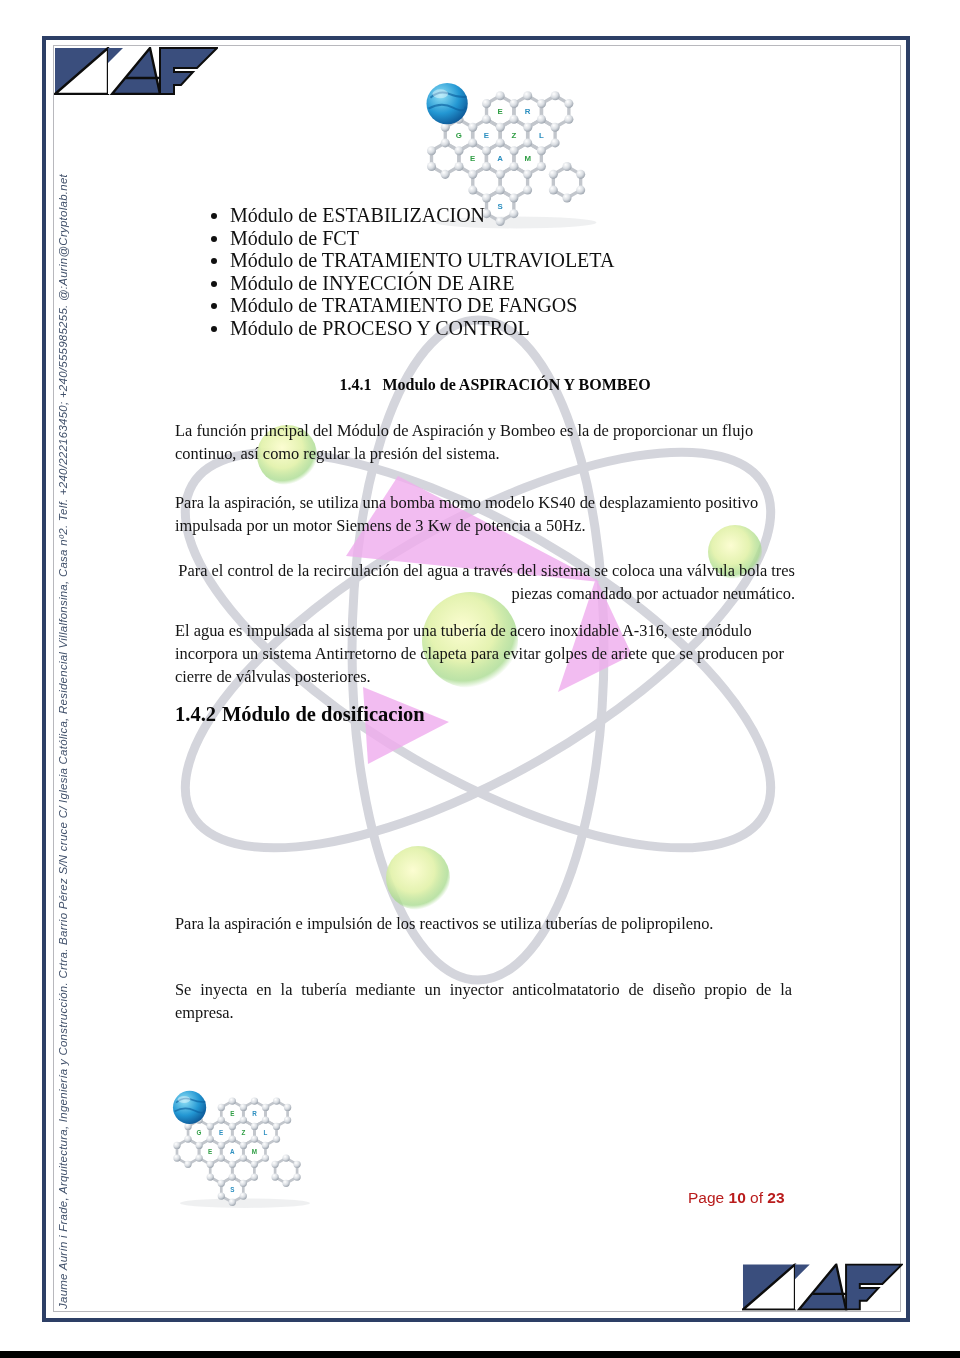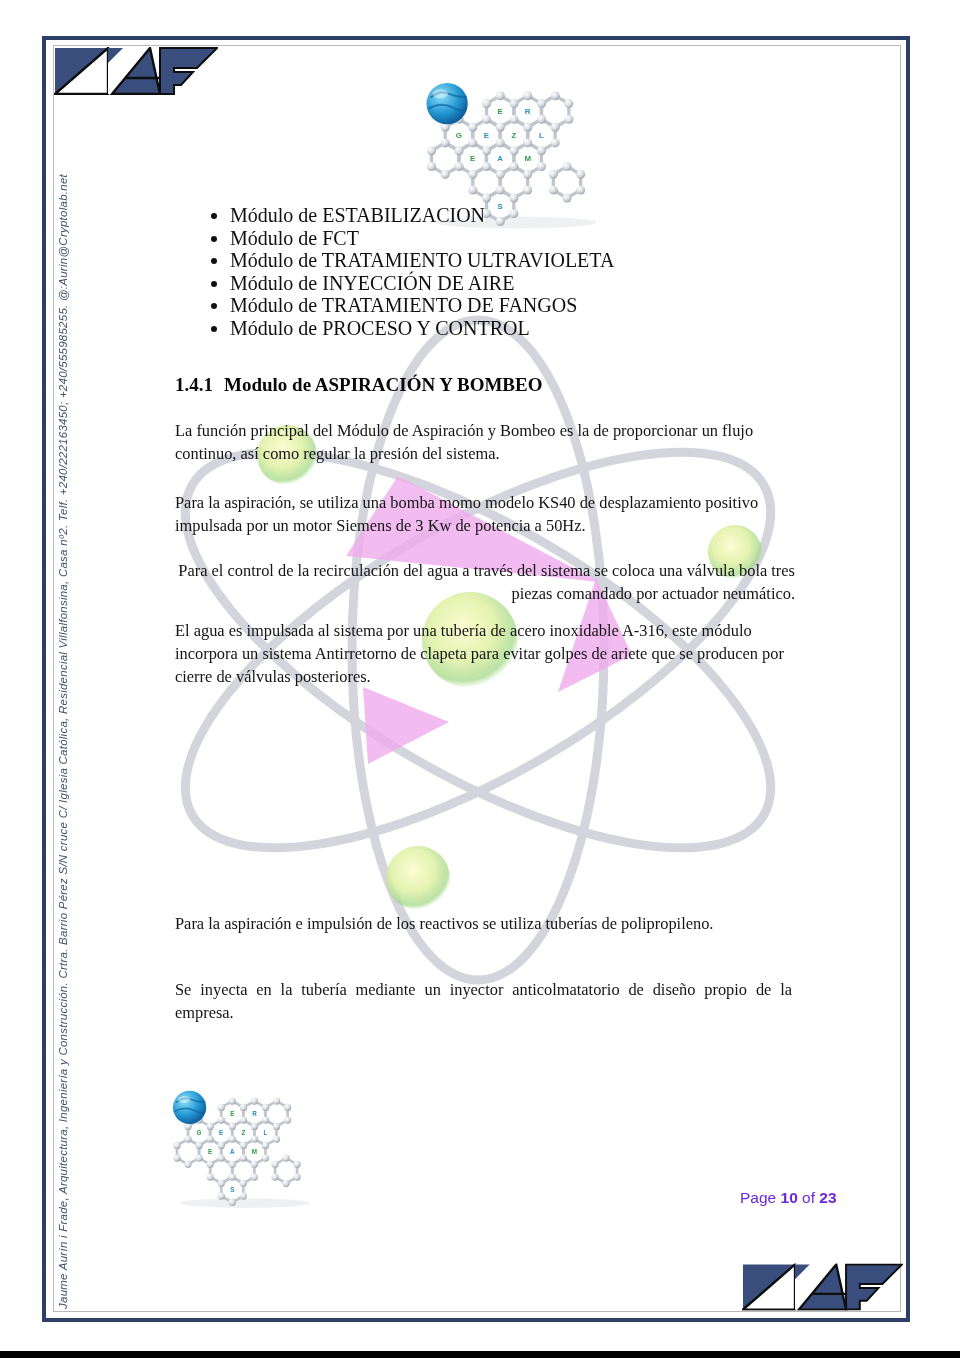--- a/index.html
+++ b/index.html
@@ -22,31 +22,31 @@
 
   
   .molecule-top{left:398px;top:82px;width:226px;}
   .molecule-bottom{left:150px;top:1090px;width:182px;}
   .watermark{left:130px;top:300px;width:690px;height:700px;pointer-events:none;}
 
   
   .txt{z-index:3;}
   ul.modlist{left:198px;top:204px;width:480px;margin:0;padding:0 0 0 32px;list-style:disc;}
   ul.modlist li{font-size:20px;line-height:22.6px;color:#101010;}
-  .h1{left:175px;top:372px;width:640px;font-weight:bold;font-size:19px;line-height:26px;color:#070707;}
+  .h1{left:175px;top:372px;width:640px;font-weight:bold;font-size:16px;line-height:26px;color:#070707;text-align:center;}
   .hnum{margin-right:11px;}
   .h2 .hnum{margin-right:6px;}
   .h2{left:175px;top:701px;width:640px;font-weight:bold;font-size:20.5px;line-height:26px;color:#070707;}
   .para{left:175px;width:620px;font-size:16.4px;line-height:23px;color:#141414;}
   .just{width:617px;text-align:justify;}
   .p1{top:419px;} .p2{top:491px;} .p3{top:559px;text-align:right;} .p4{top:619px;}
   .p5{top:780px;} .p6{top:854px;} .p7{top:912px;} .p8{top:978px;}
 
   
-  .pagenum{left:740px;top:1189px;font:15.5px "Liberation Sans",sans-serif;color:#6d28d9;}
+  .pagenum{left:688px;top:1189px;font:15.5px "Liberation Sans",sans-serif;color:#b91c1c;}
   .pagenum b{font-weight:bold;}
   .bottombar{left:0;top:1351px;width:960px;height:7px;background:#000;}
 
   svg{display:block;}
 </style>
 </head>
 <body>
 
 <div id="canvas">
 
@@ -460,20 +460,23 @@
   </ul>
 
   <div class="abs h1 txt">
     <span class="hnum">1.4.1</span><span>Modulo de ASPIRACIÓN Y BOMBEO</span>
   </div>
   <div class="abs para p1 txt">La función principal del Módulo de Aspiración y Bombeo es la de proporcionar un flujo continuo, así como regular la presión del sistema.</div>
   <div class="abs para p2 txt">Para la aspiración, se utiliza una bomba momo modelo KS40 de desplazamiento positivo impulsada por un motor Siemens de 3 Kw de potencia a 50Hz.</div>
   <div class="abs para p3 txt">Para el control de la recirculación del agua a través del sistema se coloca una válvula bola tres piezas comandado por actuador neumático.</div>
   <div class="abs para p4 txt">El agua es impulsada al sistema por una tubería de acero inoxidable A-316, este módulo incorpora un sistema Antirretorno de clapeta para evitar golpes de ariete que se producen por cierre de válvulas posteriores.</div>
 
+  <div class="abs h2 txt">
+    <span class="hnum">1.4.2</span><span>Módulo de dosificacion</span>
+  </div>
   <div class="abs para just p7 txt">Para la aspiración e impulsión de los reactivos se utiliza tuberías de polipropileno.</div>
   <div class="abs para just p8 txt">Se inyecta en la tubería mediante un inyector anticolmatatorio de diseño propio de la empresa.</div>
 
   <div class="abs pagenum txt">
     <span>Page</span>&nbsp;<b>10</b>&nbsp;<span>of</span>&nbsp;<b>23</b>
   </div>
 
   <div class="abs bottombar"></div>
 </div>
 

